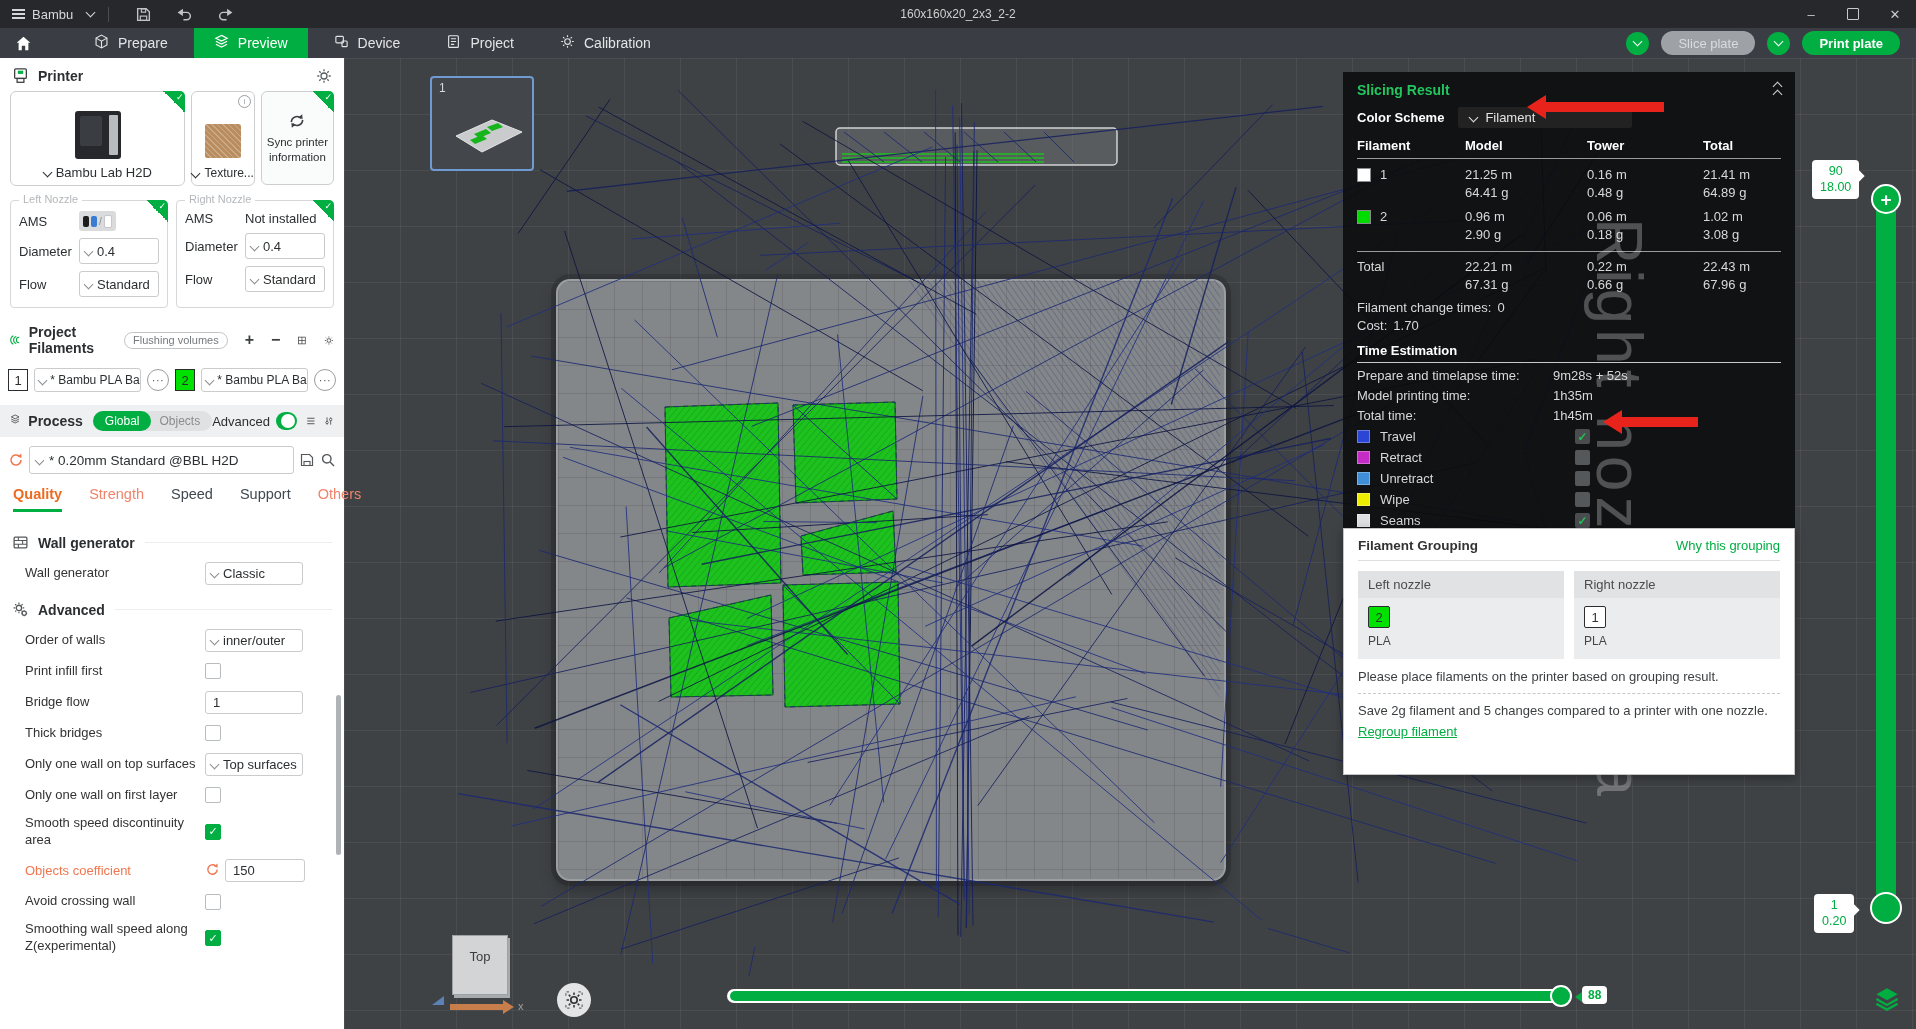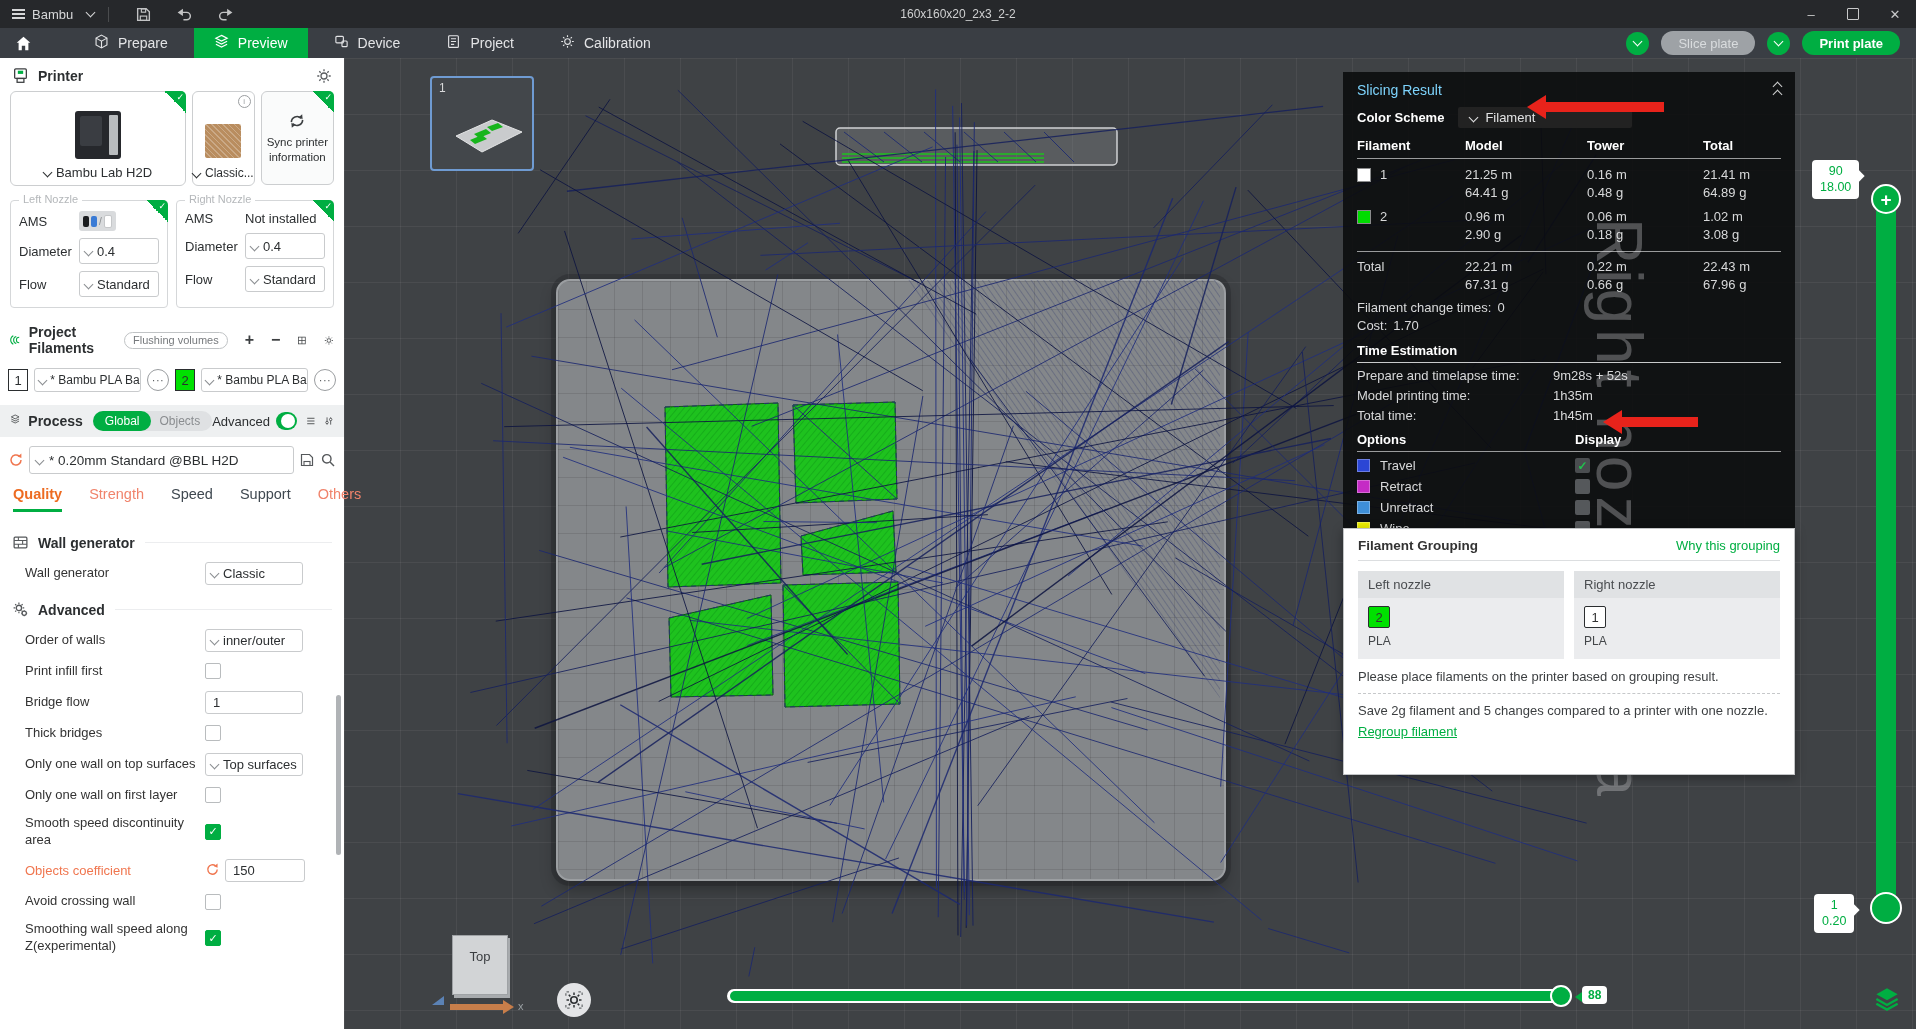--- a/index.html
+++ b/index.html
@@ -146,21 +146,21 @@
   .tip-bot{left:1470px;top:836px}
   .layers-btn{position:absolute;left:1530px;top:928px;width:26px;height:26px;z-index:3;color:#00AE42}
   .layers-btn svg{width:100%;height:100%}
   
   .watermark{position:absolute;left:1656px;top:218px;z-index:6;transform:rotate(90deg);transform-origin:left top;
     font-size:64px;color:rgba(228,230,232,0.30);letter-spacing:5px;white-space:nowrap;pointer-events:none}
   
   .slicing{position:absolute;left:1343px;top:72px;width:452px;height:456px;background:rgba(10,11,13,.88);z-index:5;color:#d8d9da;
     font-size:13px;padding:10px 14px;box-sizing:border-box}
   .sr-head-row{display:flex;align-items:center}
-  .sr-title{font-weight:normal;font-size:14px;color:#7dd3fc}
+  .sr-title{font-weight:bold;font-size:14px;color:#22c55e}
   .collapse-ic{margin-left:auto;display:flex;flex-direction:column;gap:1px;color:#cfd0d1}
   .collapse-ic .chev{transform:rotate(135deg);width:6px;height:6px}
   .cs-row{display:flex;align-items:center;gap:14px;margin-top:9px}
   .cs-label{font-weight:bold;color:#fff}
   .cs-select{display:flex;align-items:center;gap:8px;background:#222;border-radius:2px;padding:3px 12px;min-width:150px;color:#e2e3e4}
   .sr-tr{display:grid;grid-template-columns:104px 118px 112px 1fr;column-gap:4px}
   .sr-thead{font-weight:bold;color:#fff;margin-top:10px;padding-bottom:5px;border-bottom:1px solid #9a9b9c}
   .sr-row{margin-top:7px;line-height:1.35;white-space:pre-line}
   .sr-id{display:flex;align-items:flex-start;gap:9px}
   .sw{width:12px;height:12px;border:1px solid #8a8b8c;margin-top:2px;flex:none}
@@ -317,21 +317,21 @@
       <div class="card-cap">
           <span class="chev"></span>
           <span>Bambu Lab H2D</span>
         </div>
     </div>
     <div class="card card-plate">
       <span class="info-ic">i</span>
       <div class="plate-pic"></div>
       <div class="card-cap" style="font-size:12px">
           <span class="chev"></span>
-          <span>Classic...</span>
+          <span>Texture...</span>
         </div>
     </div>
     <div class="card card-sync">
       <span class="corner-check">✓</span>
       <span class="sync-ic"><svg viewBox="0 0 16 16">
             <path d="M3 9a5 5 0 0 1 8.6-3.4" fill="none" stroke="currentColor" stroke-width="1.4"></path>
             <polygon points="12.6,2 13,6.2 9,5" fill="currentColor"></polygon>
             <path d="M13 7a5 5 0 0 1-8.6 3.4" fill="none" stroke="currentColor" stroke-width="1.4"></path>
             <polygon points="3.4,14 3,9.8 7,11" fill="currentColor"></polygon>
           </svg></span>
@@ -813,24 +813,20 @@
       </div>
       <div class="te-row">
         <div>Model printing time:</div>
         <div>1h35m</div>
       </div>
       <div class="te-row">
         <div>Total time:</div>
         <div>1h45m</div>
       </div>
     </div>
-  <div class="opt-head">
-    <span>Options</span>
-    <span>Display</span>
-  </div>
   <div id="opt-rows">
       <div class="opt-tr">
         <div class="opt-left">
           <span class="osw" style="background: rgb(43, 70, 213);"></span>
           <span>Travel</span>
         </div>
         <div class="dcb on">✓</div>
       </div>
       <div class="opt-tr">
         <div class="opt-left">

